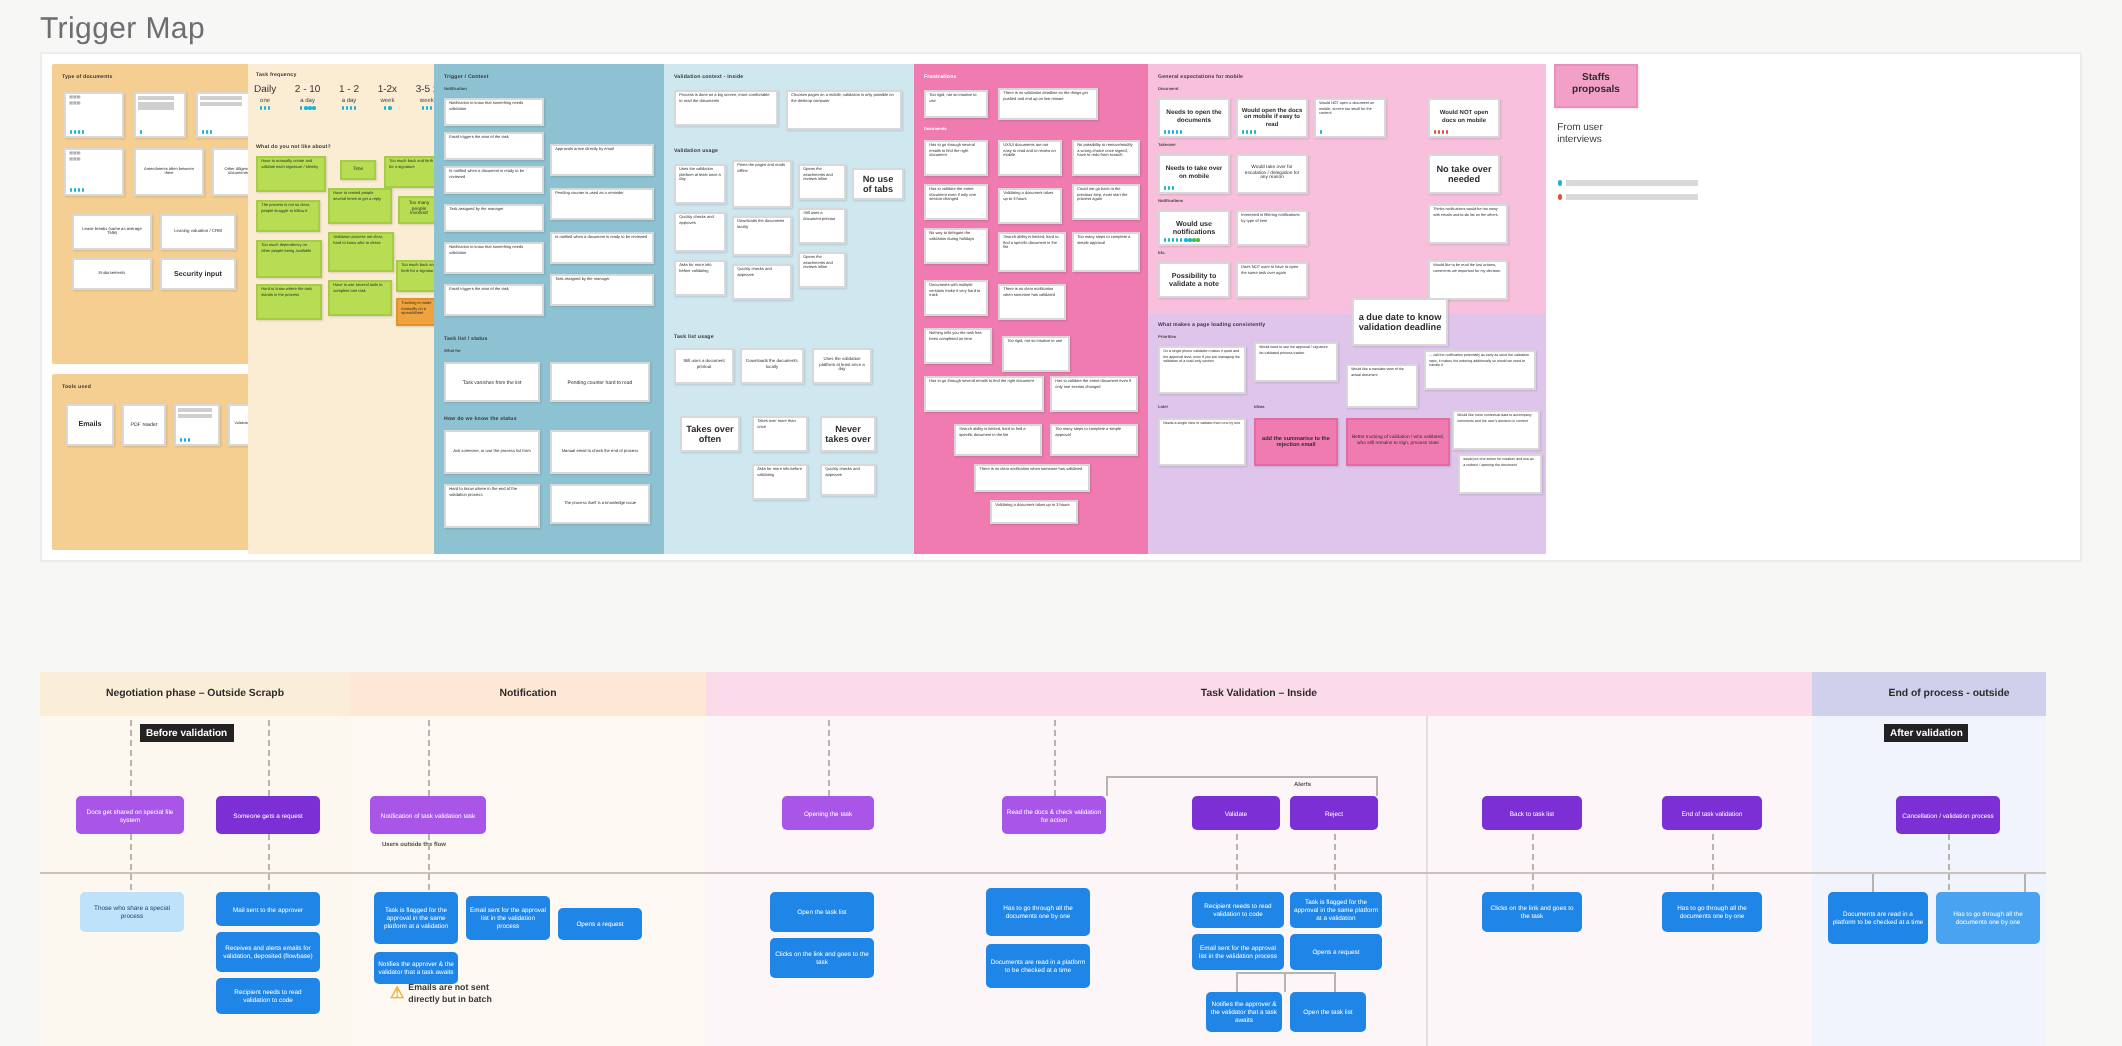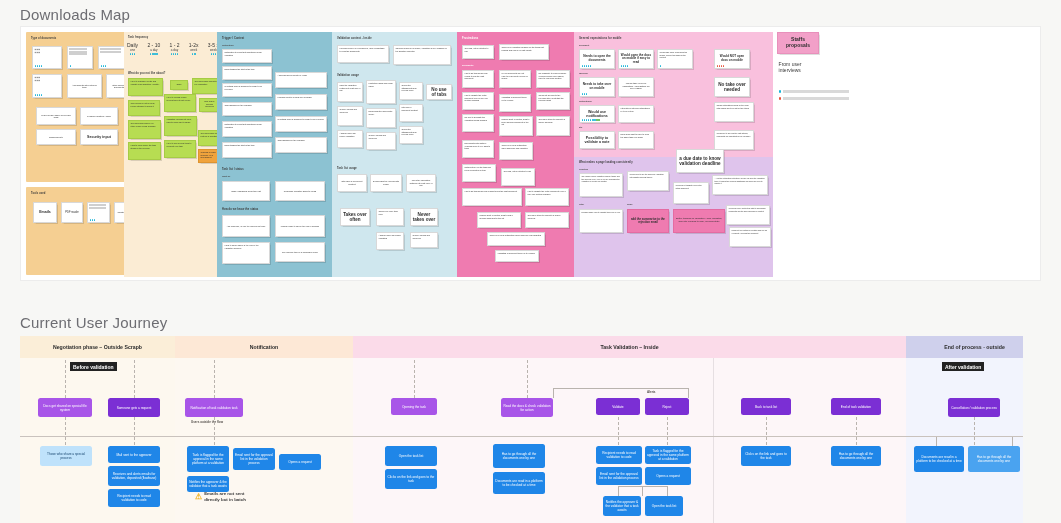--- a/index.html
+++ b/index.html
@@ -142,21 +142,21 @@
   
   .legend-row { position:absolute; display:flex; align-items:center; gap:1.5px; }
   .legend-bar { height:3.2px; background:#d9d9d9; }
   .legend-dot { width:2.4px; height:2.4px; border-radius:50%; }
 </style>
 </head>
 <body>
 
 <div class="page">
 
-  <div class="section-title" id="affinity-title">Downloads Map</div>
+  <div class="section-title" id="affinity-title">Trigger Map</div>
 
   <div id="affinity-frame">
 
     <div class="aff-col" style="left:5px; width:196px; height:245px; background:#fff;">
       <div style="position:absolute;left:0;top:0;width:196px;height:150px;background:#f5cf92;border-radius:1px;">
         <div class="aff-label" style="left:5px;top:5px;">Type of documents</div>
 
         <div class="note lt" style="left:6px;top:14px;width:30px;height:23px;">
           <span style="font-size:2px;color:#888;">▦▦▦<br>▦▦▦</span>
           <span class="vrow">
@@ -483,21 +483,20 @@
         <span class="legend-dot" style="background:#19b5d9;"></span>
         <span class="legend-bar" style="width:66px;"></span>
       </div>
       <div class="legend-row" style="left:6px;top:65px;width:74px;">
         <span class="legend-dot" style="background:#e8503a;"></span>
         <span class="legend-bar" style="width:66px;"></span>
       </div>
     </div>
   </div>
 
-  <div class="section-title" id="journey-title">Current User Journey</div>
 
   <div id="journey-frame">
 
     <div class="swim" style="left:0; width:155px;">
       <div class="body" style="background:#fdf8ef;"></div>
       <div class="band" style="background:#fbeed8;"></div>
       <div class="bandlabel">Negotiation phase – Outside Scrapb</div>
       <div class="phasetag" style="left:50px;top:26px;">Before validation</div>
 
       <div class="nodeP light" style="left:18px;top:62px;width:54px;height:19px;">Docs get shared on special file system</div>

